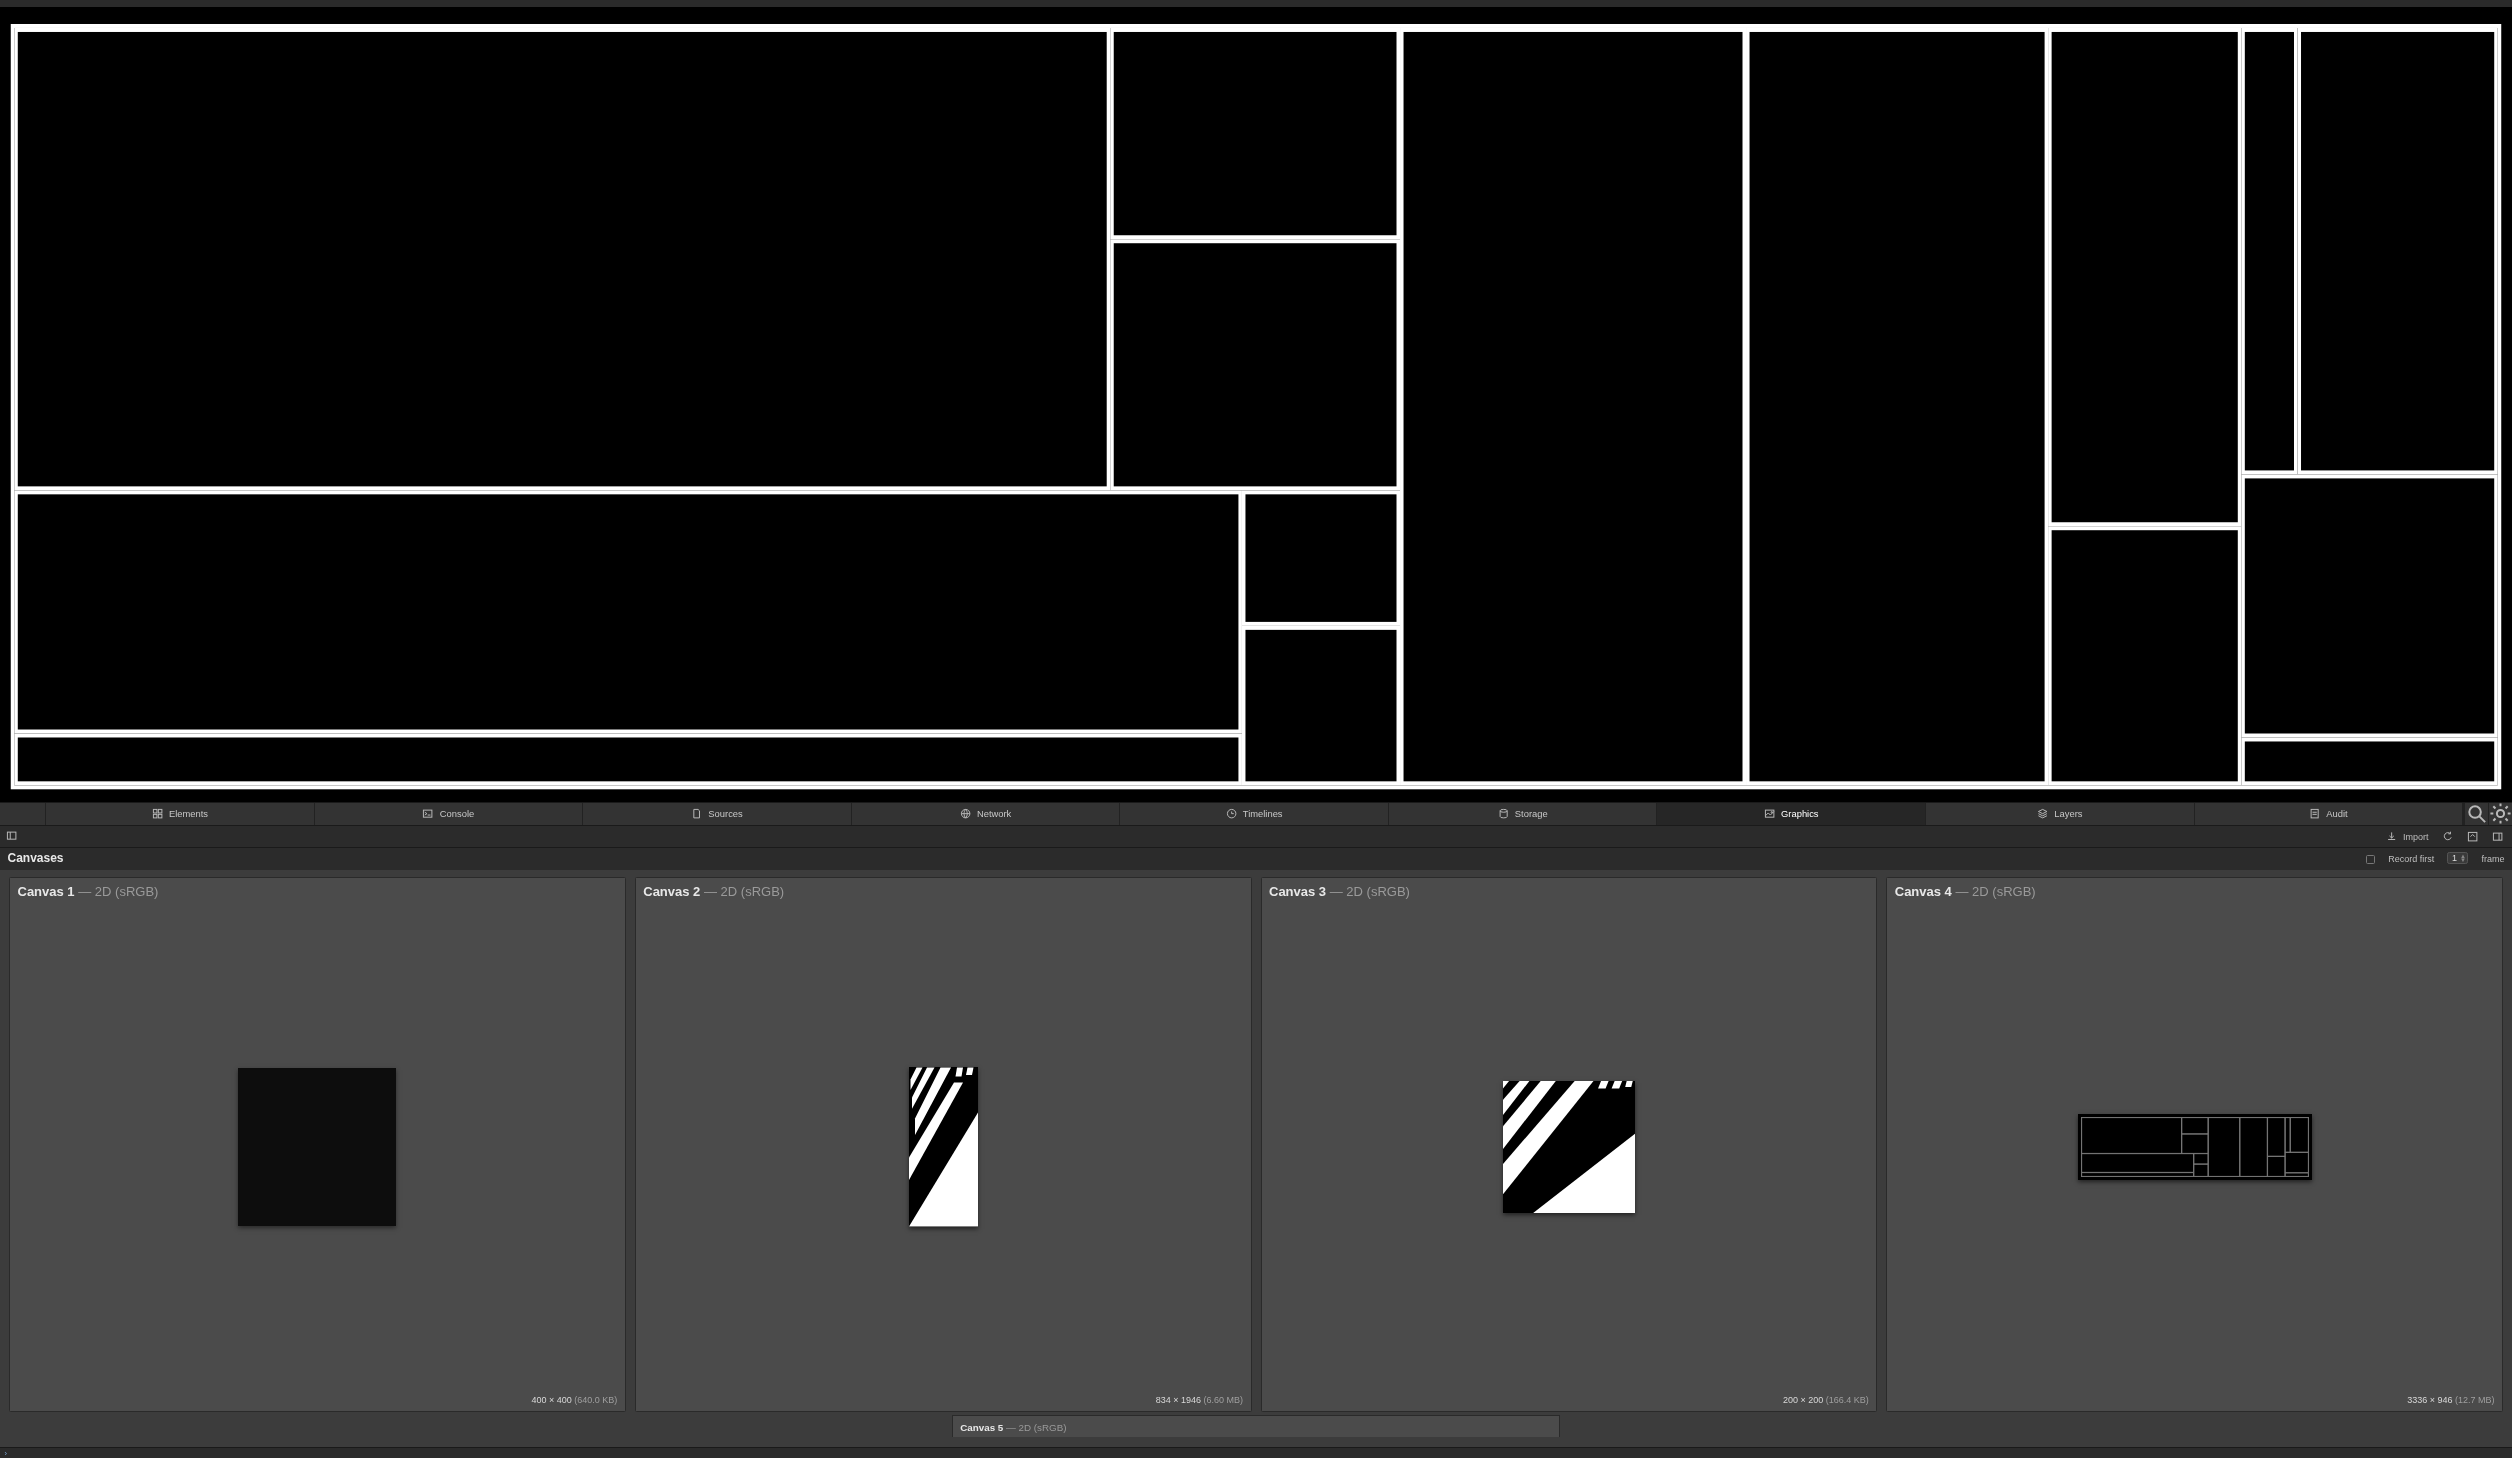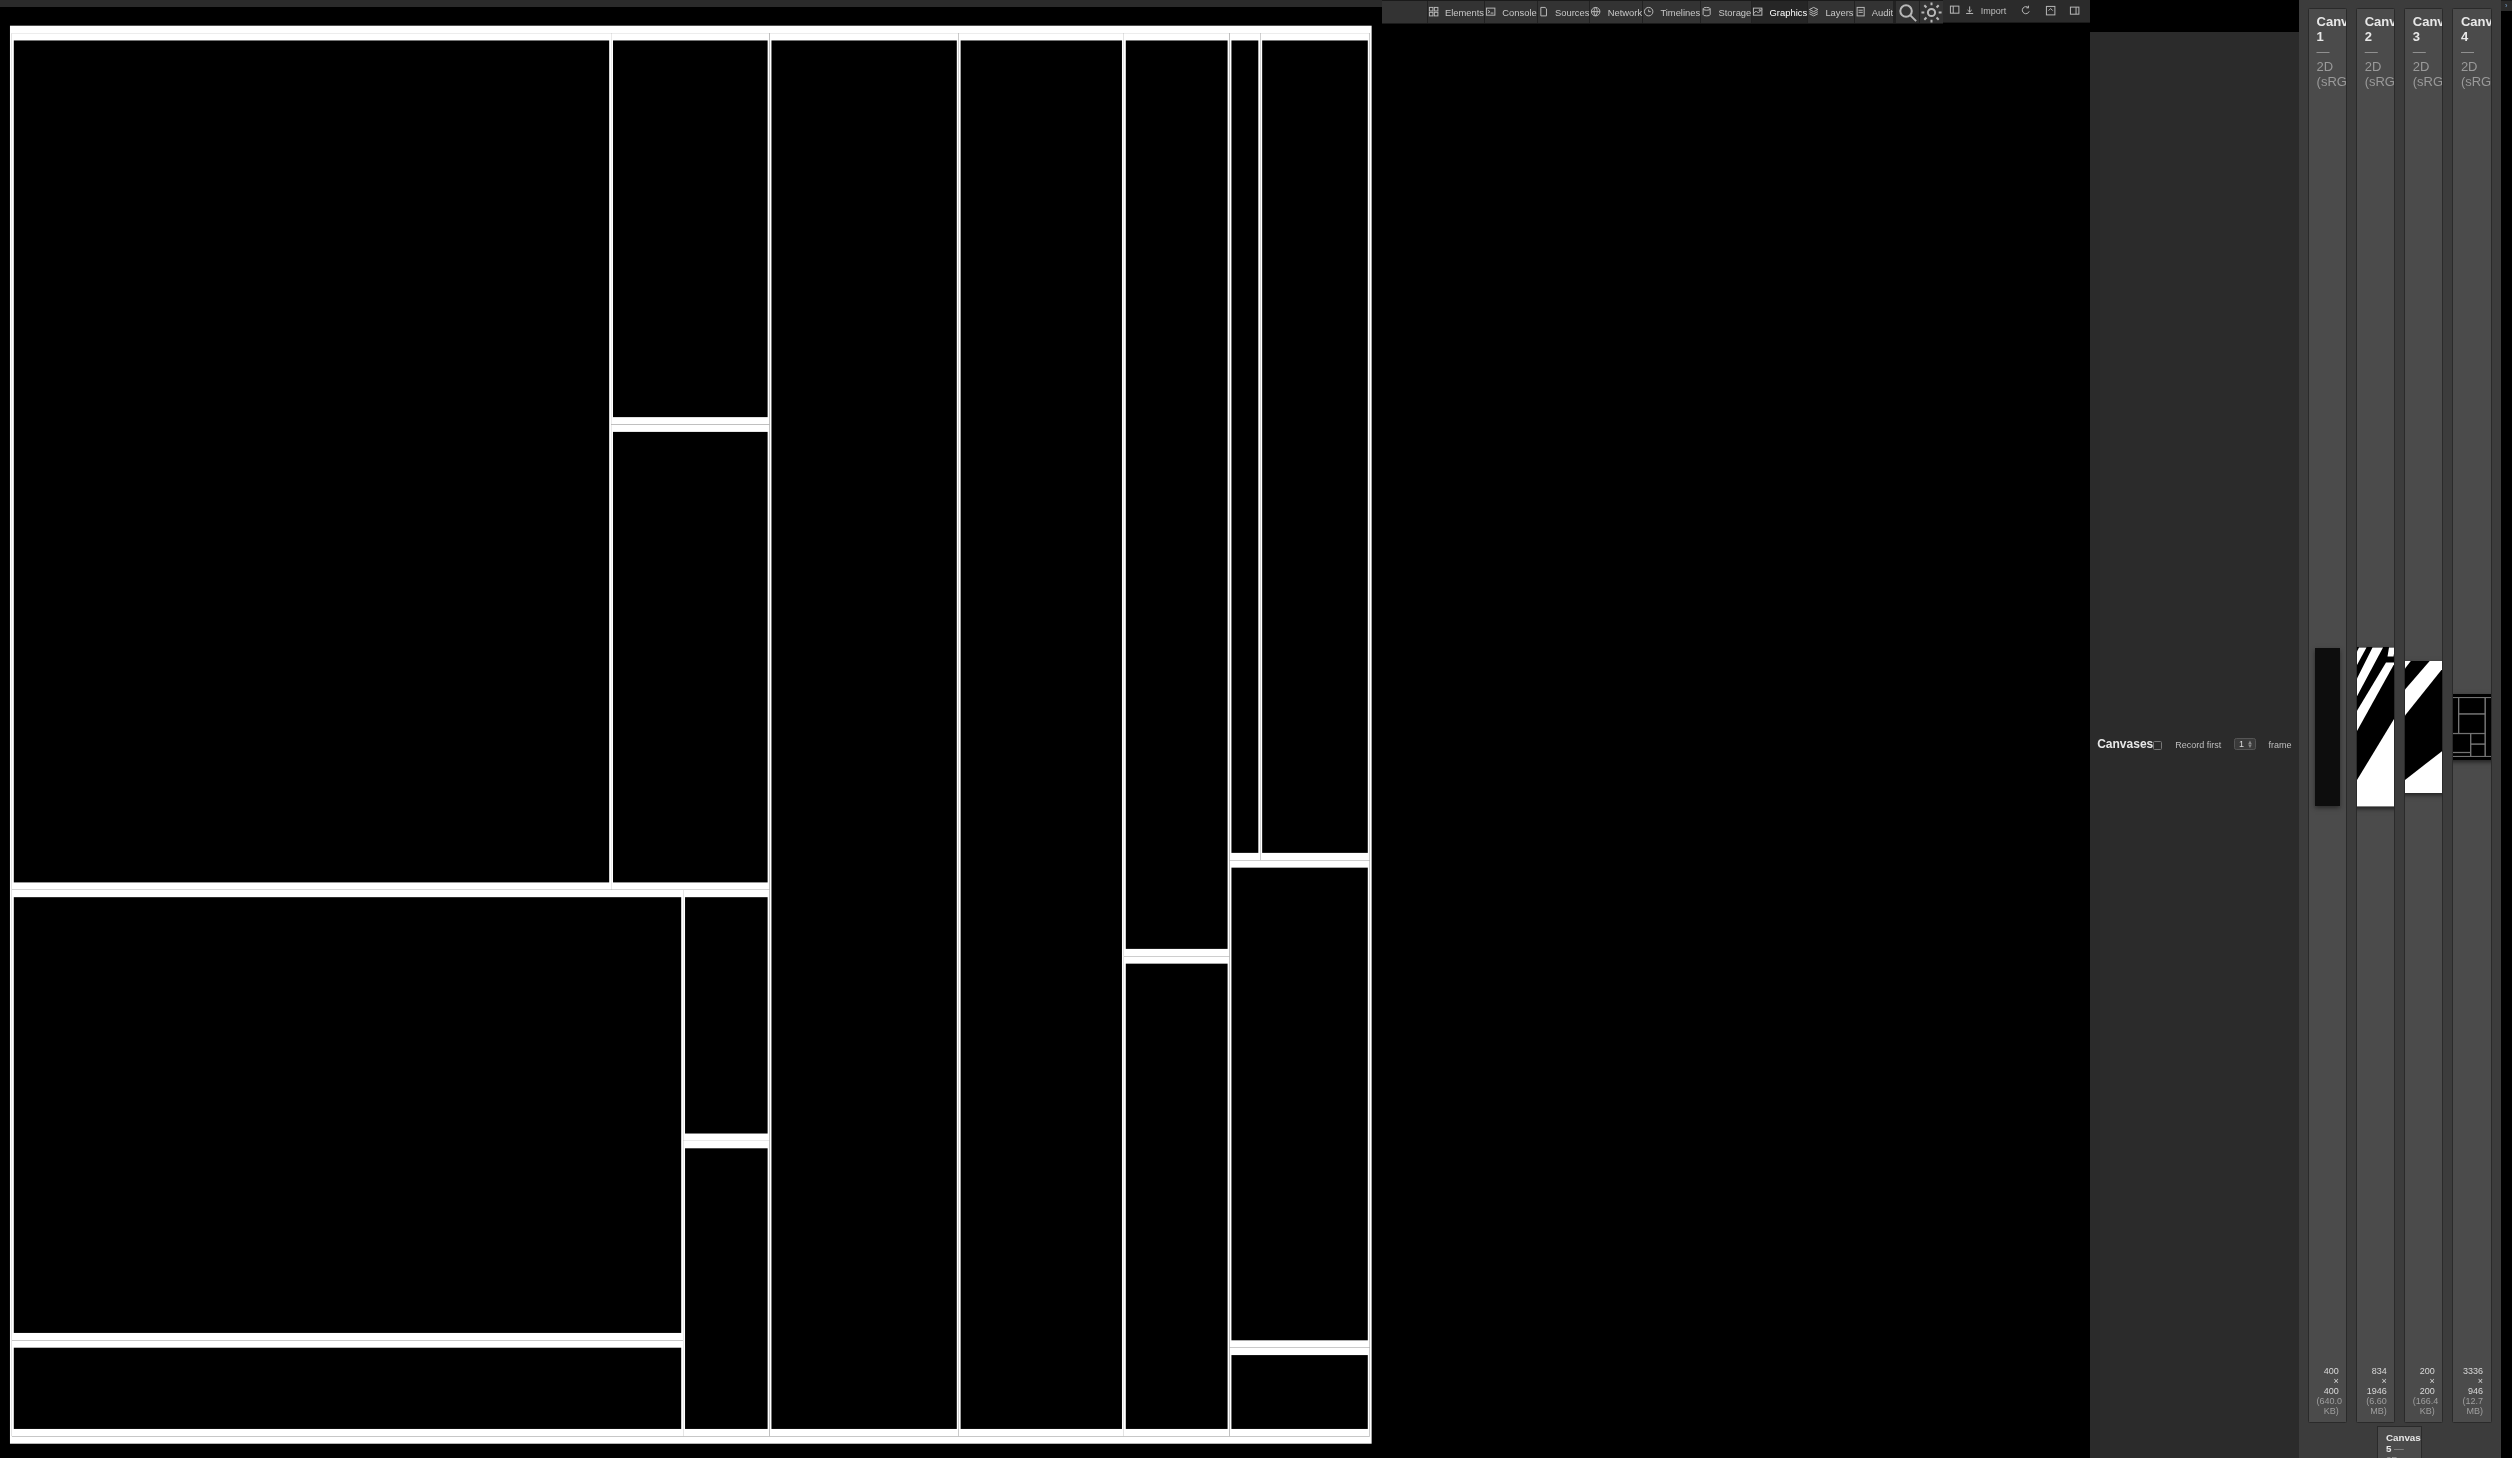--- a/index.html
+++ b/index.html
@@ -1,18 +1,18 @@
 <!DOCTYPE html>
 <html style="font-size:12px"><head>
 <meta charset="utf-8">
 <style>
 * { margin: 0; padding: 0; box-sizing: border-box; font-family: -apple-system, "Helvetica Neue", Arial, sans-serif; }
 html, body { width: 100%; height: 100%; background: #000; color: #c8c8c8; overflow: hidden; }
 
-.root { display: flex; flex-direction: row; height: 100vh; background: #000; }
+.root { display: flex; flex-direction: column; height: 100vh; background: #000; }
 
 
 .page-content {
   flex: 0 0 55%;
   background: #000;
   padding: 15px 9px 10.6px 9px;
   border-top: 7.5px solid #2a2a2a;
 }
 .rect-canvas { width: 100%; height: 100%; }
 
@@ -53,21 +53,21 @@
 }
 .toolbar2 .left, .toolbar2 .right { display: flex; align-items: center; gap: 7.5px; }
 .toolbar2 .right .iconbtn { display: flex; align-items: center; gap: 6px; padding: 0 3px; }
 .toolbar2 svg { width: 11.3px; height: 11.3px; }
 
 
 .canvases-header {
   display: flex; align-items: center; justify-content: space-between;
   background: #2b2b2b;
   padding: 3px 7.5px 4.5px 7.5px;
-  font-size: 9px; color: #bfbfbf; margin-top: 32px;
+  font-size: 9px; color: #bfbfbf;
 }
 .canvases-header h2 { font-size: 12px; font-weight: 600; color: #e8e8e8; }
 .canvases-header .rf { display: flex; align-items: flex-end; gap: 13px; }
 .canvases-header .spin {
   display: inline-flex; align-items: center; gap: 1.5px;
   background: #3a3a3a; border: 0.8px solid #555; border-radius: 2.3px; padding: 0 1.5px 0 3.8px;
   color: #ddd;
 }
 .canvases-header .spin .arrows { display: flex; flex-direction: column; line-height: 4.5px; font-size: 6px; color: #888; margin-left: 1.5px; }
 .chk { width: 9px; height: 9px; border: 0.8px solid #777; border-radius: 1.5px; background: #2b2b2b; display: inline-block; }

